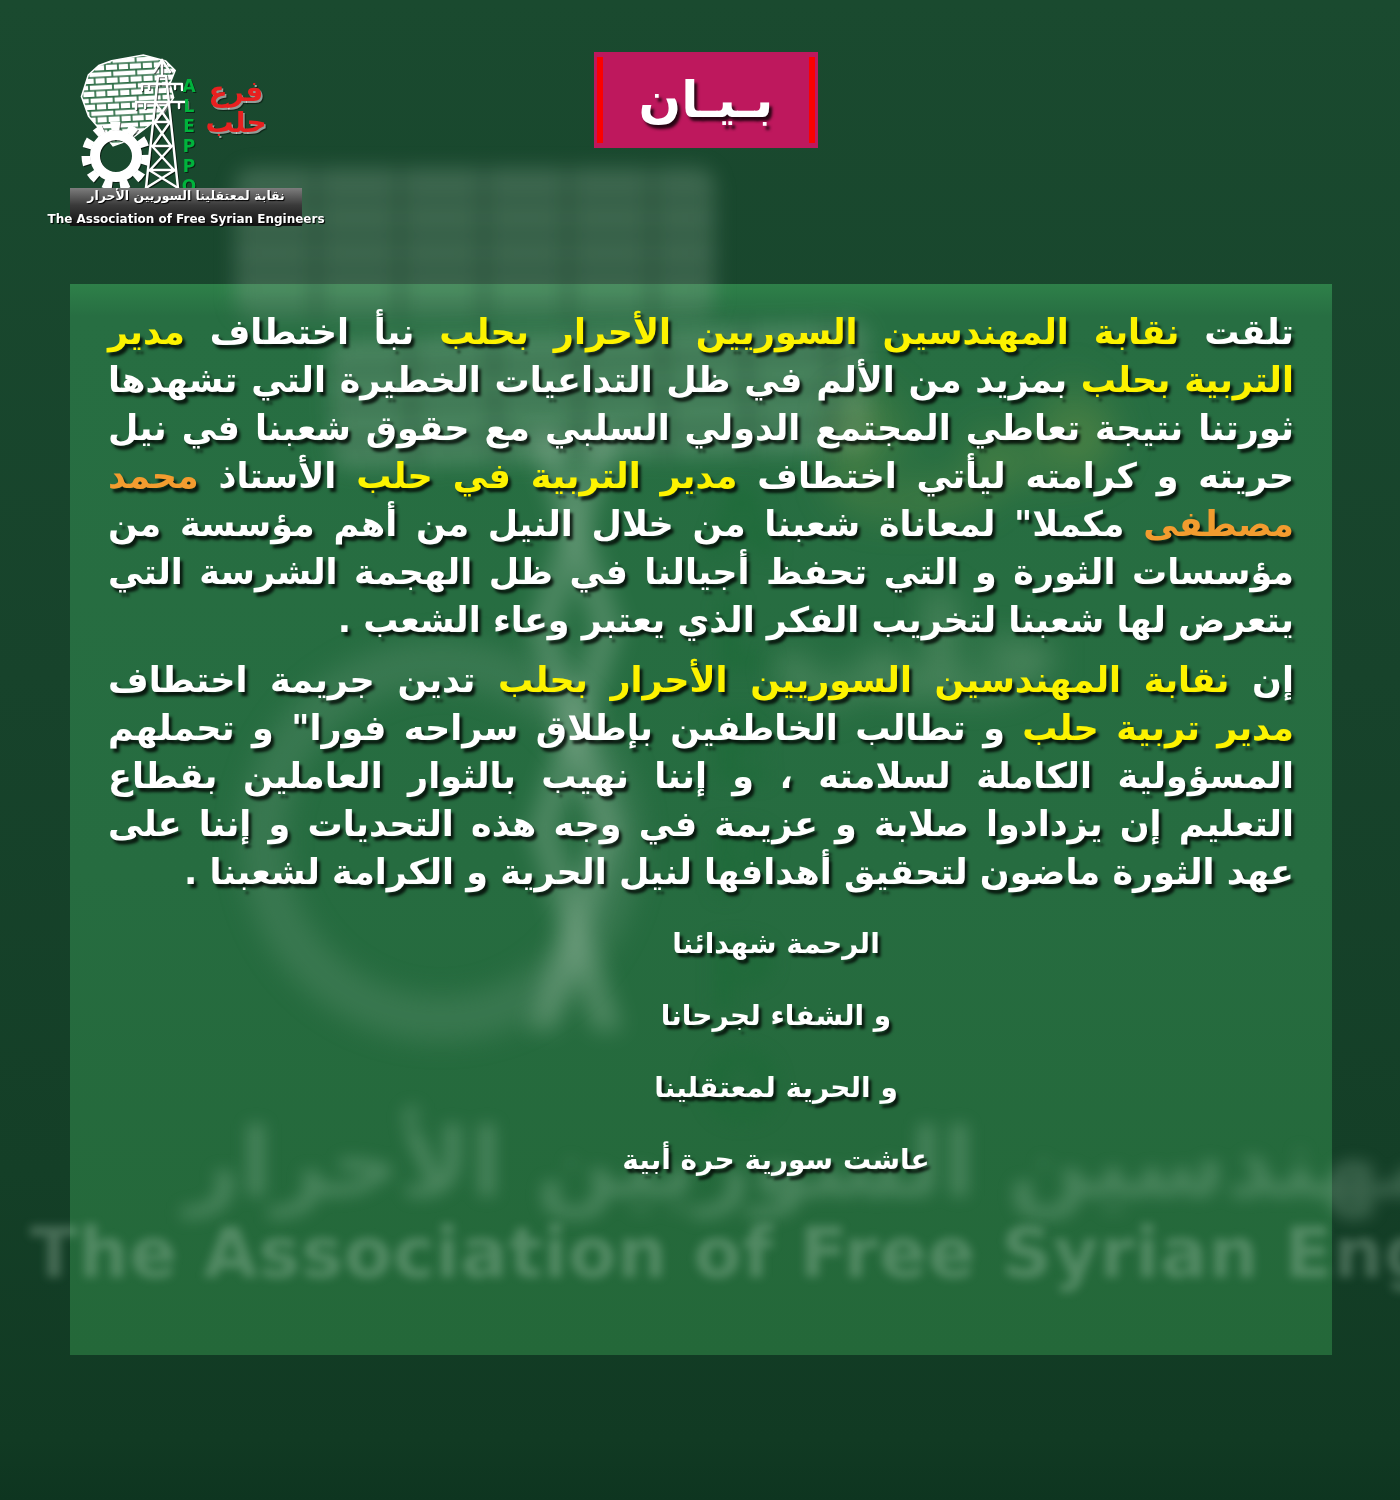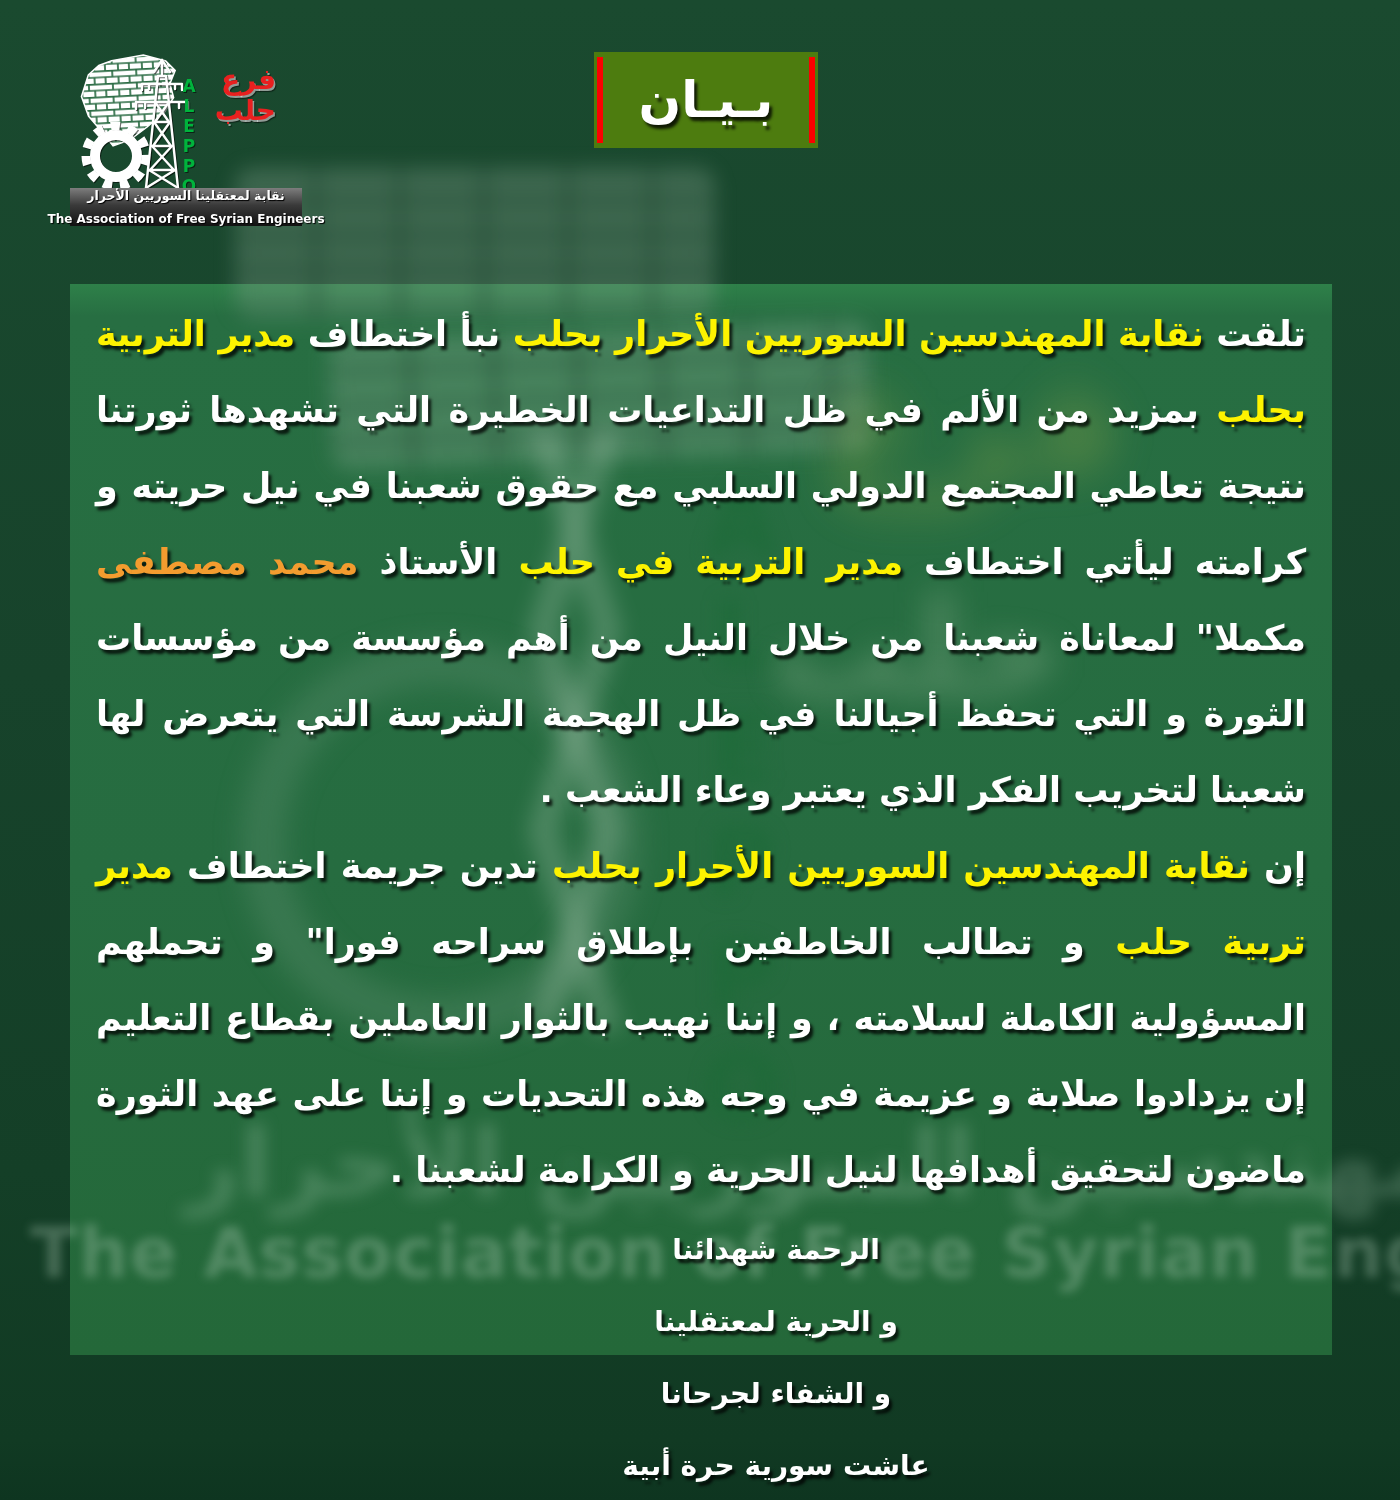--- a/index.html
+++ b/index.html
@@ -56,52 +56,52 @@
   
   .logo{position:absolute;left:70px;top:50px;width:232px;height:176px;}
   .logo svg{position:absolute;left:0;top:0;}
   .aleppo-v{
     position:absolute;left:110px;top:26px;height:116px;
     writing-mode:vertical-rl;text-orientation:upright;
     font-size:17px;font-weight:bold;letter-spacing:0px;line-height:1;
     color:#00b33c;text-shadow:1px 1px 0 rgba(0,0,0,.55);
   }
   .branch{
-    position:absolute;left:126px;top:14px;width:80px;
+    position:absolute;left:126px;top:26px;width:80px;text-align:center;
     font-size:28px;font-weight:bold;line-height:31px;color:#e8201f;
     text-shadow:1.5px 1.5px 0 rgba(255,255,255,.55),2.5px 2.5px 1px rgba(0,0,0,.5);
   }
   .logo-banner{
     position:absolute;left:0;bottom:0;width:232px;height:38px;
     background:linear-gradient(180deg,#7d7d7d,#3a3a3a 45%,#121212);
     display:flex;flex-direction:column;justify-content:center;align-items:center;
     color:#fff;text-shadow:1px 1px 1px #000;
   }
   .ban-ar{font-size:12.5px;font-weight:bold;line-height:17px;direction:rtl;}
   .ban-en{font-size:12px;font-weight:bold;line-height:15px;white-space:nowrap;margin-top:8px;}
   
   .title-box{
     position:absolute;left:594px;top:52px;width:224px;height:96px;
-    background:#4d7c0f;
+    background:#be185d;
   }
   .bar{position:absolute;top:5px;bottom:5px;width:6px;background:#fb0100;}
   .bar.left{left:3px;} .bar.right{right:3px;}
   .title{
     width:100%;height:100%;display:flex;align-items:center;justify-content:center;
     color:#fff;font-size:50px;font-weight:bold;
     text-shadow:3px 4px 3px rgba(0,0,0,.8);
   }
   
   .text{
     position:absolute;left:70px;top:284px;width:1262px;height:1071px;
     box-sizing:border-box;padding:12px 26px 0 26px;
     direction:rtl;color:#fff;font-weight:bold;
   }
   .para{
-    margin:0;font-size:35px;line-height:76px;
+    margin:12px;font-size:35px;line-height:48px;
     text-align:justify;
     text-shadow:3px 4px 3px rgba(0,0,0,.78);
   }
   .y{color:#fdf300;}
   .o{color:#f39c2f;}
   .slogans{margin-top:6px;text-align:center;padding-left:150px;}
   .slogan{
     font-size:28px;line-height:72px;
     text-shadow:3px 4px 3px rgba(0,0,0,.78);
   }
@@ -169,20 +169,20 @@
     <div class="bar left"></div>
     <div class="bar right"></div>
     <div class="title">بـيـان</div>
   </div>
 
   <div class="text">
     <p class="para"><span>تلقت </span><span class="y">نقابة المهندسين السوريين الأحرار بحلب</span><span> نبأ اختطاف </span><span class="y">مدير التربية بحلب</span><span> بمزيد من الألم في ظل التداعيات الخطيرة التي تشهدها ثورتنا نتيجة تعاطي المجتمع الدولي السلبي مع حقوق شعبنا  في نيل حريته و كرامته ليأتي اختطاف </span><span class="y">مدير التربية في حلب</span><span> الأستاذ </span><span class="o">محمد مصطفى</span><span> مكملا" لمعاناة شعبنا من خلال النيل من أهم مؤسسة من مؤسسات الثورة و التي تحفظ أجيالنا في ظل الهجمة الشرسة التي يتعرض لها شعبنا لتخريب الفكر الذي يعتبر وعاء الشعب .</span></p>
     <p class="para"><span>إن </span><span class="y">نقابة المهندسين السوريين الأحرار بحلب</span><span> تدين جريمة اختطاف </span><span class="y">مدير تربية حلب</span><span> و تطالب الخاطفين بإطلاق سراحه فورا" و تحملهم المسؤولية الكاملة لسلامته ، و إننا نهيب بالثوار العاملين بقطاع التعليم إن يزدادوا صلابة و عزيمة في وجه هذه التحديات و إننا على عهد الثورة ماضون لتحقيق أهدافها لنيل الحرية و الكرامة لشعبنا .</span></p>
     <div class="slogans">
       <div class="slogan">الرحمة شهدائنا</div>
+      <div class="slogan">و الشفاء لجرحانا</div>
       <div class="slogan">و الحرية لمعتقلينا</div>
-      <div class="slogan">و الشفاء لجرحانا</div>
       <div class="slogan">عاشت سورية حرة أبية</div>
     </div>
 
   </div>
 
 </div>
 
 </body></html>

